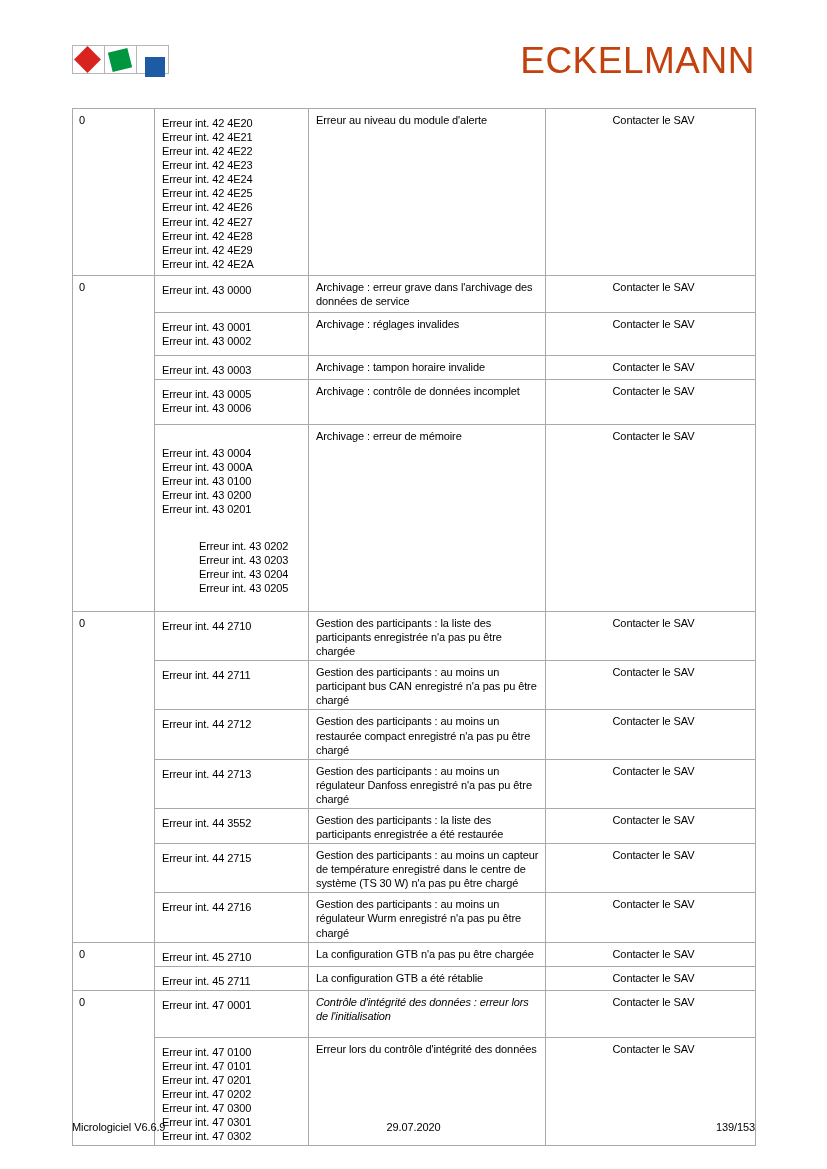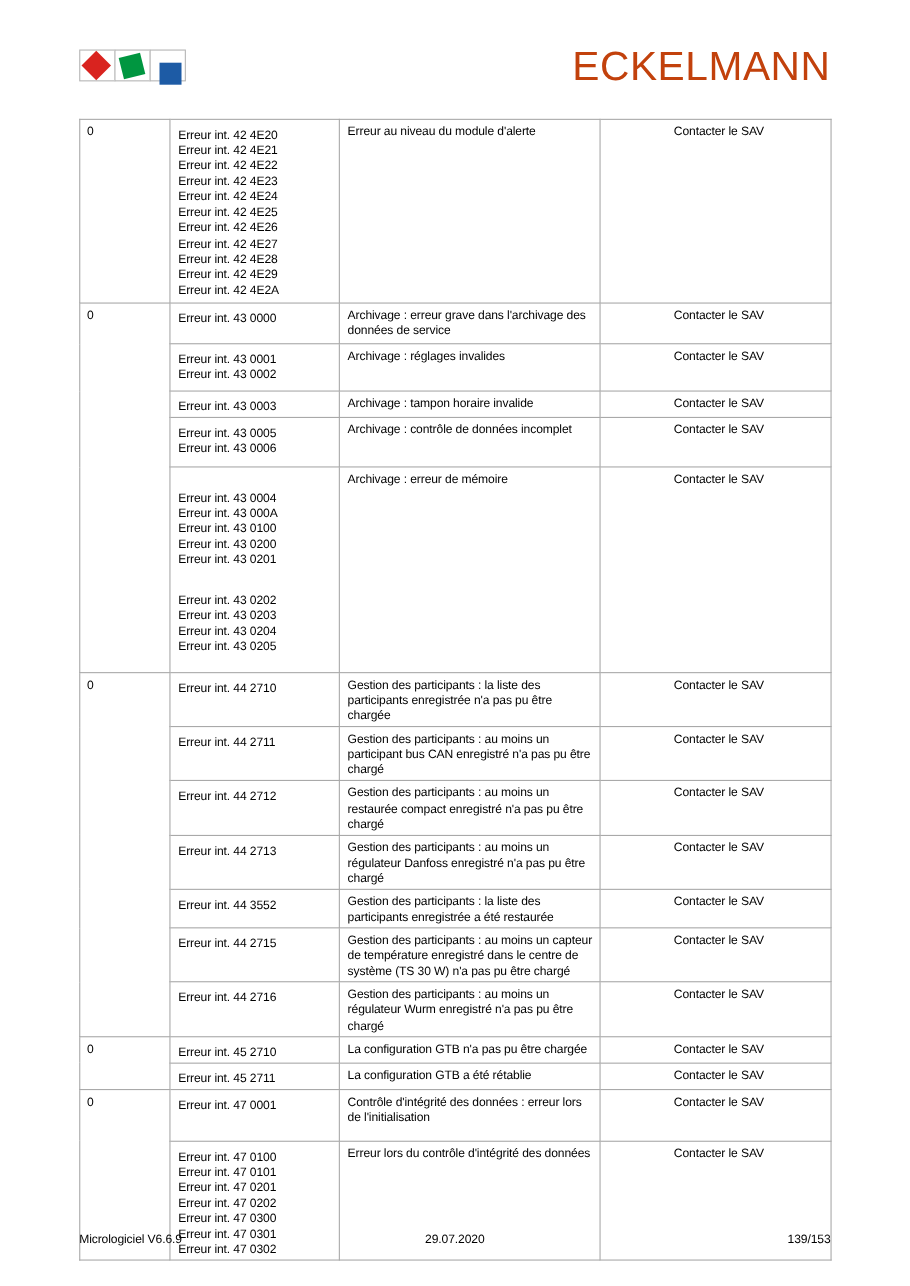--- a/index.html
+++ b/index.html
@@ -34,22 +34,22 @@
     font-size:11px; line-height:1.28; letter-spacing:-0.1px;
   }
   .err-table td {
     border:1px solid #a9a9a9; vertical-align:top;
     padding:4px 2px 2px 7px;
   }
   .err-table td.status { padding-left:6px; }
   .err-table td.codes  { white-space:pre-line; padding-top:7px; }
   .err-table td.action { padding-left:8px;text-align:center; }
   .codes-block { white-space:pre-line; }
-  .codes-gap { margin-top:8px; }
-  .desc-low { padding-top:10px; }
+  .codes-gap { margin-top:8px;margin-left:37px; }
+  .desc-low { padding-top:10px;font-style:italic; }
 
   
   .footer {
     position:absolute; left:72px; top:1121px; width:683px;
     display:flex; font-size:11px; letter-spacing:-0.1px;
   }
   .footer .f-left  { flex:1; text-align:left; }
   .footer .f-mid   { flex:1; text-align:center; }
   .footer .f-right { flex:1; text-align:right; }
 </style>

